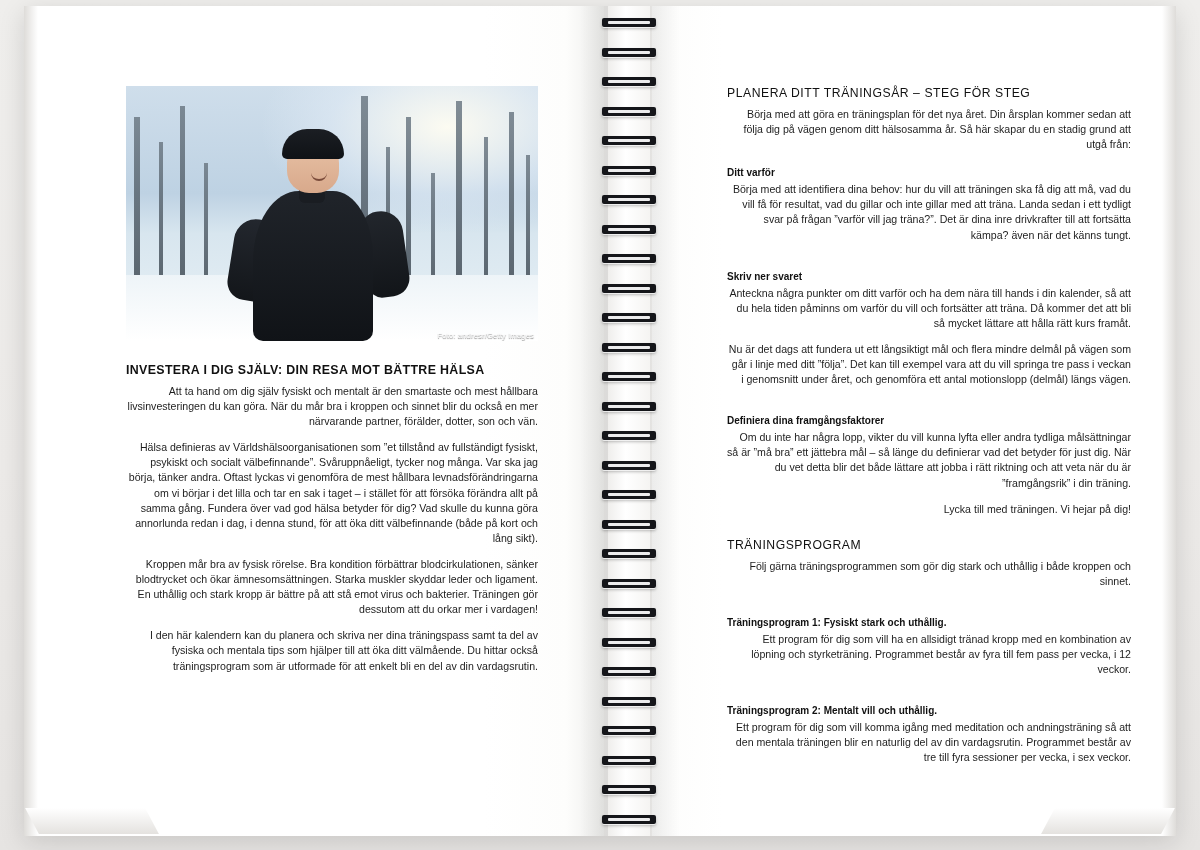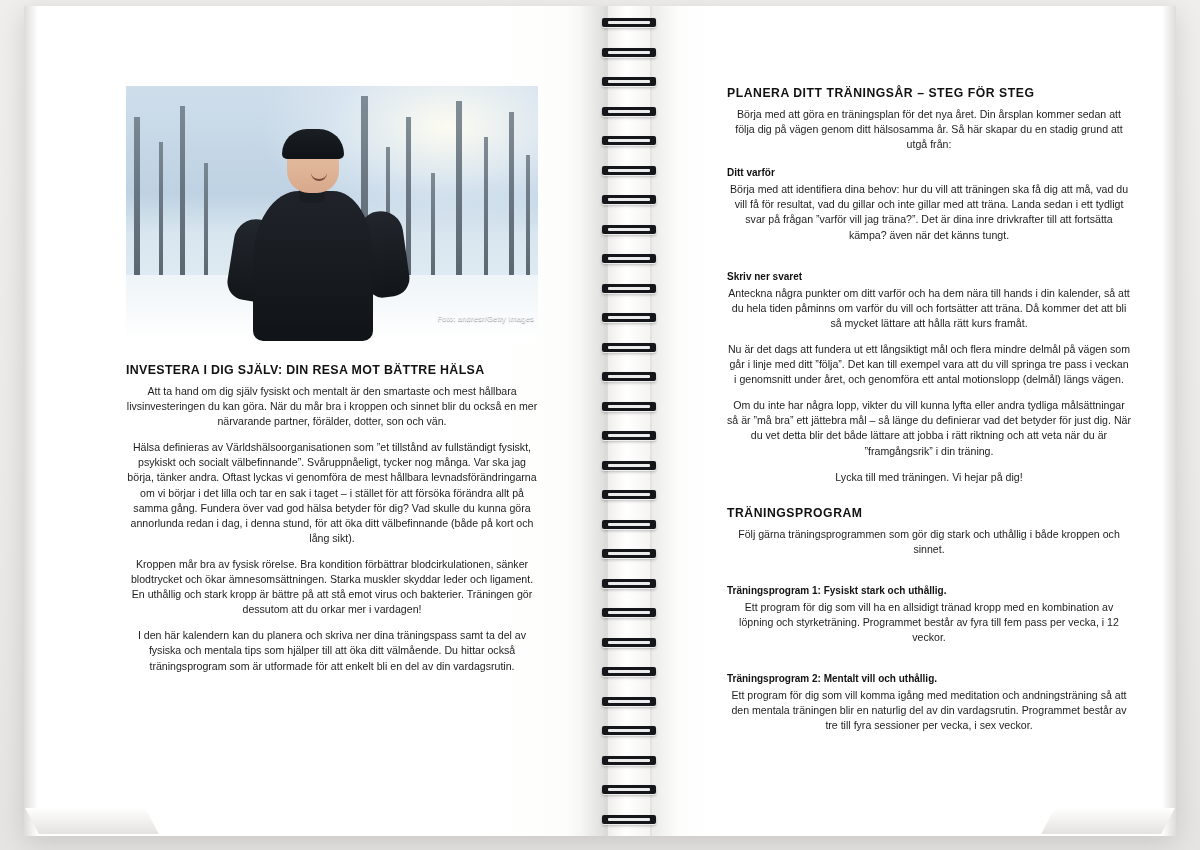--- a/index.html
+++ b/index.html
@@ -224,52 +224,52 @@
   }
   .runner .smile {
     position: absolute;
     left: 86px; bottom: 160px; width: 16px; height: 7px;
     border-bottom: 2px solid #7a4b3a;
     border-radius: 0 0 10px 10px;
   }
   .photo-credit {
     position: absolute;
     right: 4px;
-    bottom: 18px;
+    bottom: 1px;
     font-size: 7.5px;
     color: #ffffff;
     letter-spacing: .2px;
     text-shadow: 0 1px 1px rgba(0,0,0,.5);
   }
 
   h2.lead {
     font-size: 12.4px;
     font-weight: 600;
     letter-spacing: .35px;
     margin: 22px 0 7px 0;
     color: #111;
   }
   .l-content p, .r-content p {
     margin: 4px 0 11px 0;
     font-size: 10.6px;
     line-height: 15.1px;
     color: #1d1d1d;
-    text-align: center;
+    text-align: right;
   }
 
   
   .r-content {
     position: absolute;
     left: 703px;
     top: 80px;
     width: 404px;
   }
   h2.sect {
     font-size: 12.2px;
-    font-weight: 700;
+    font-weight: 400;
     letter-spacing: .55px;
     margin: 0 0 7px 0;
     color: #111;
   }
   h2.sect.spaced { margin-top: 21px; }
   h3.sub {
     font-size: 10px;
     font-weight: 700;
     margin: 28px 0 4px 0;
     color: #111;
@@ -338,20 +338,21 @@
       <p>Börja med att göra en träningsplan för det nya året. Din årsplan kommer sedan att följa dig på vägen genom ditt hälsosamma år. Så här skapar du en stadig grund att utgå från:</p>
 
       <h3 class="sub first">Ditt varför</h3>
       <p>Börja med att identifiera dina behov: hur du vill att träningen ska få dig att må, vad du vill få för resultat, vad du gillar och inte gillar med att träna. Landa sedan i ett tydligt svar på frågan ”varför vill jag träna?”. Det är dina inre drivkrafter till att fortsätta kämpa? även när det känns tungt.</p>
 
       <h3 class="sub">Skriv ner svaret</h3>
       <p>Anteckna några punkter om ditt varför och ha dem nära till hands i din kalender, så att du hela tiden påminns om varför du vill och fortsätter att träna. Då kommer det att bli så mycket lättare att hålla rätt kurs framåt.</p>
 
       <p>Nu är det dags att fundera ut ett långsiktigt mål och flera mindre delmål på vägen som går i linje med ditt ”följa”. Det kan till exempel vara att du vill springa tre pass i veckan i genomsnitt under året, och genomföra ett antal motionslopp (delmål) längs vägen.</p>
 
+      <h3 class="sub">Definiera dina framgångsfaktorer</h3>
       <p>Om du inte har några lopp, vikter du vill kunna lyfta eller andra tydliga målsättningar så är ”må bra” ett jättebra mål – så länge du definierar vad det betyder för just dig. När du vet detta blir det både lättare att jobba i rätt riktning och att veta när du är ”framgångsrik” i din träning.</p>
 
       <p>Lycka till med träningen. Vi hejar på dig!</p>
 
       <h2 class="sect spaced">TRÄNINGSPROGRAM</h2>
       <p>Följ gärna träningsprogrammen som gör dig stark och uthållig i både kroppen och sinnet.</p>
 
       <h3 class="sub">Träningsprogram 1: Fysiskt stark och uthållig.</h3>
       <p>Ett program för dig som vill ha en allsidigt tränad kropp med en kombination av löpning och styrketräning. Programmet består av fyra till fem pass per vecka, i 12 veckor.</p>
 

